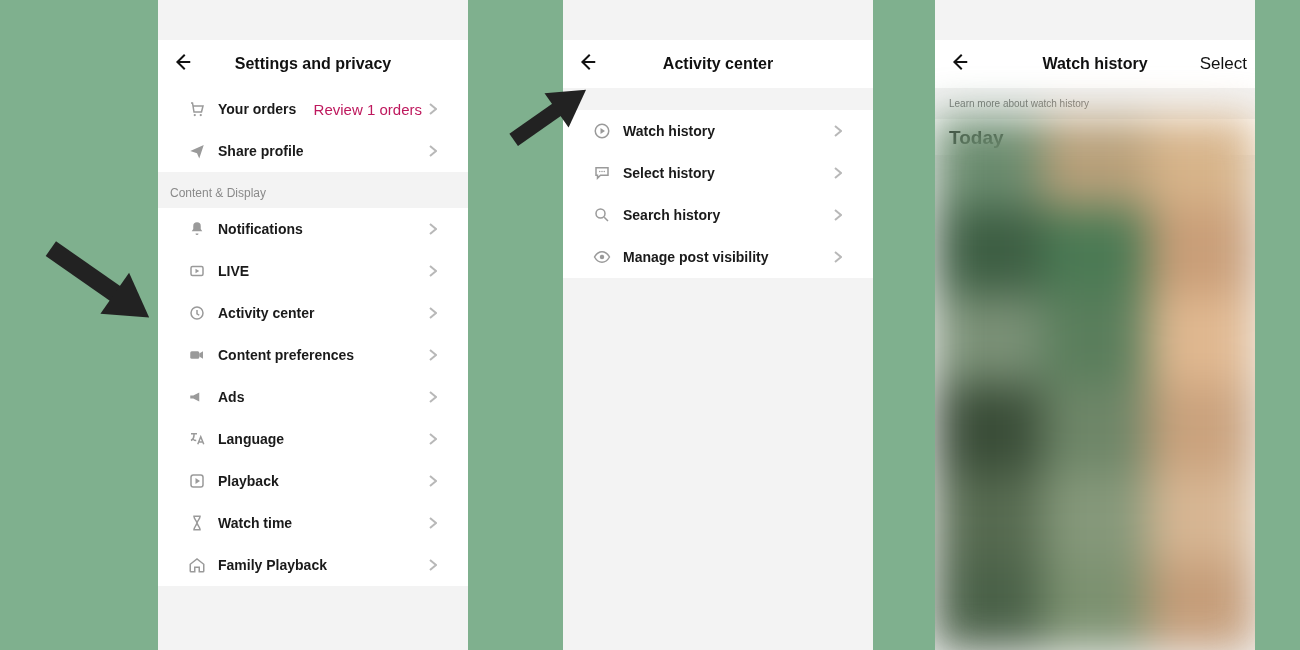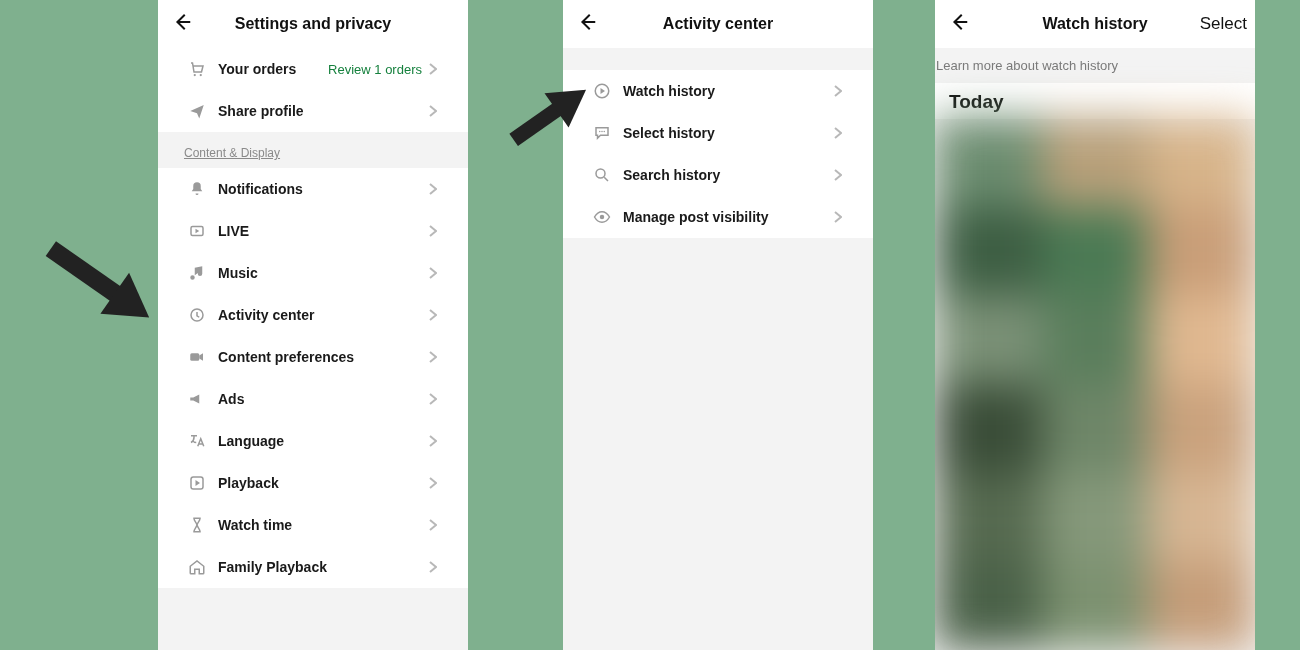--- a/index.html
+++ b/index.html
@@ -23,20 +23,21 @@
   #phone1 { left: 158px; }
   #phone2 { left: 563px; }
   #phone3 { left: 935px; width: 320px;}
   .header {
     height: 48px;
     background: #ffffff;
     display: flex;
     align-items: center;
     padding: 0 10px;
     position: relative;
+    margin-top: 40px;
   }
   .header .title {
     position:absolute;
     left:0; right:0;
     text-align:center;
     font-size: 16px;
     font-weight: 700;
     color: #111;
     pointer-events:none;
   }
@@ -72,42 +73,41 @@
   }
   .row .icon svg { width:18px; height:18px; fill:#9a9a9a; }
   .row .label {
     flex:1;
     font-size:14px;
     font-weight:600;
     color:#1a1a1a;
     padding-left:10px;
   }
   .row .value {
-    font-size:13px;
-    color:#15803d;
+    font-size:15px;
+    color:#be185d;
     padding-right:4px;
   }
   .row .chev {
     width:14px; height:14px;
     display:flex;align-items:center;justify-content:center;
   }
   .row .chev svg { width:8px;height:12px; stroke:#b8b8b8; fill:none; stroke-width:2;}
   .section-header{
-    padding: 14px 14px 8px 26px;
+    padding: 14px 14px 8px 12px;
     font-size:12px;
     color:#8a8a8a;
     background:#f3f3f3;
-    text-decoration:underline;
   }
   .group { background:#fff; }
   .gap { height:10px; background:#f3f3f3; }
   
   .info-row{
-    padding: 10px 1px;
-    font-size:13px;
+    padding: 10px 14px;
+    font-size:10px;
     color:#7a7a7a;
     background:#f3f3f3;
     cursor:pointer;
   }
   .today{
     padding: 8px 14px 6px 14px;
     font-size:19px;
     font-weight:700;
     color:#111;
     background:#fff;
@@ -195,33 +195,20 @@
         </span>
     </div>
     <div class="row">
       <span class="icon">
           <svg viewBox="0 0 24 24">
             <rect x="4" y="6" width="16" height="12" rx="2" fill="none" stroke="#9a9a9a" stroke-width="2"></rect>
             <path d="M10 9v6l5-3z"></path>
           </svg>
         </span>
       <span class="label">LIVE</span>
-      <span class="chev">
-          <svg viewBox="0 0 8 12">
-            <path d="M1 1 L7 6 L1 11"></path>
-          </svg>
-        </span>
-    </div>
-    <div class="row">
-      <span class="icon">
-          <svg viewBox="0 0 24 24">
-            <path d="M9 18a3 3 0 11-3-3 3 3 0 013 3zM9 15V5l10-2v10a3 3 0 11-3-3"></path>
-          </svg>
-        </span>
-      <span class="label">Music</span>
       <span class="chev">
           <svg viewBox="0 0 8 12">
             <path d="M1 1 L7 6 L1 11"></path>
           </svg>
         </span>
     </div>
     <div class="row">
       <span class="icon">
           <svg viewBox="0 0 24 24">
             <circle cx="12" cy="12" r="8" fill="none" stroke="#9a9a9a" stroke-width="2"></circle>

